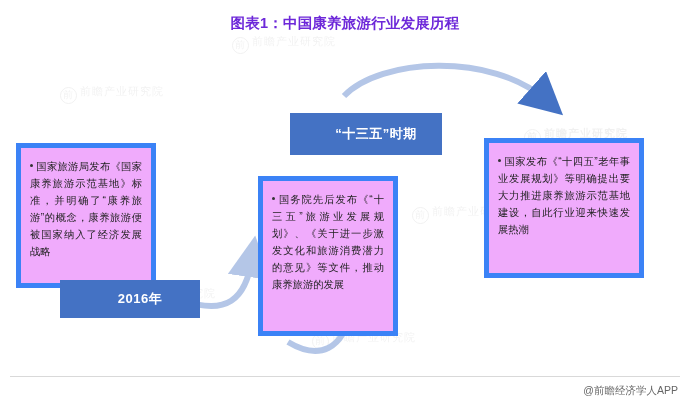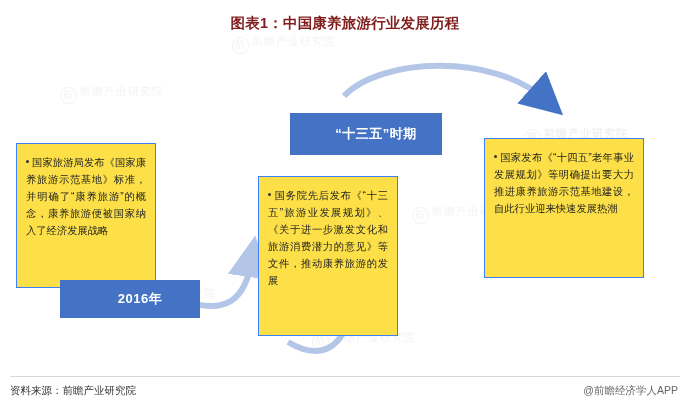--- a/index.html
+++ b/index.html
@@ -22,21 +22,21 @@
   }
   
   #title {
     position: absolute;
     left: 0;
     top: 14px;
     width: 690px;
     text-align: center;
     font-size: 14.5px;
     font-weight: bold;
-    color: #7f1d1d;
+    color: #6d28d9;
     letter-spacing: 0.2px;
   }
   
   .wm {
     position: absolute;
     color: #000;
     opacity: 0.055;
     font-size: 11px;
     white-space: nowrap;
     pointer-events: none;
@@ -58,22 +58,22 @@
   #wm2 { left: 232px; top: 34px;  }
   #wm3 { left: 412px; top: 204px; }
   #wm4 { left: 524px; top: 126px; font-weight: bold; }
   #wm5 { left: 112px; top: 286px; }
   #wm6 { left: 312px; top: 330px; }
 
   
   .panel {
     position: absolute;
     box-sizing: border-box;
-    border: 1px solid #3b82f6;
-    background: #fde047;
+    border: 5px solid #3b82f6;
+    background: #f0abfc;
     padding: 10px 9px 8px 9px;
     font-size: 10.3px;
     line-height: 17px;
     color: #222;
     text-align: justify;
   }
   .dot {
     display: inline-block;
     width: 3px;
     height: 3px;
@@ -190,16 +190,15 @@
   </div>
 
   <div class="panel" id="panel-right">
     <span class="dot"></span><span>国家发布《“十四五”老年事业发展规划》等明确提出要大力推进康养旅游示范基地建设，自此行业迎来快速发展热潮</span>
   </div>
 
   <div class="bluebox" id="blue-2016">2016年</div>
   <div class="bluebox" id="blue-135">“十三五”时期</div>
 
   <div id="footer-rule"></div>
-  <div id="source">资料来源：前瞻产业研究院</div>
   <div id="credit">@前瞻经济学人APP</div>
 
 </div>
 
 </body></html>

